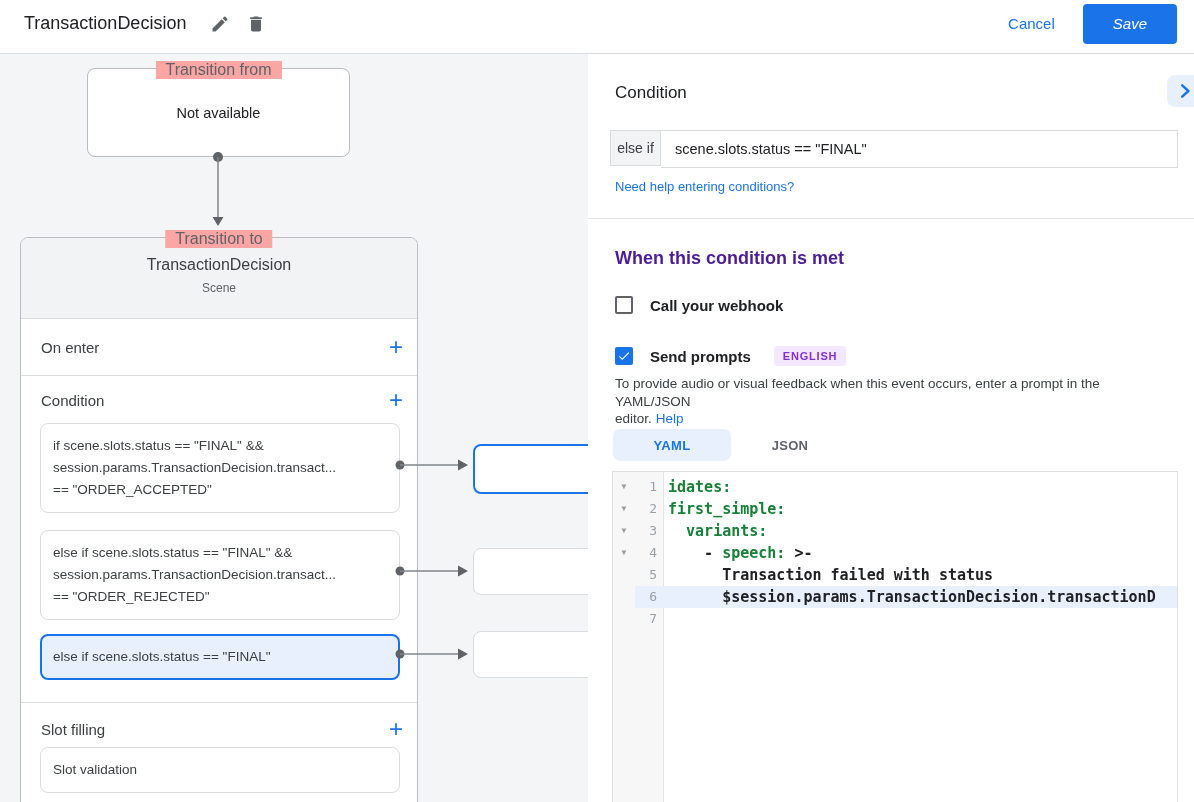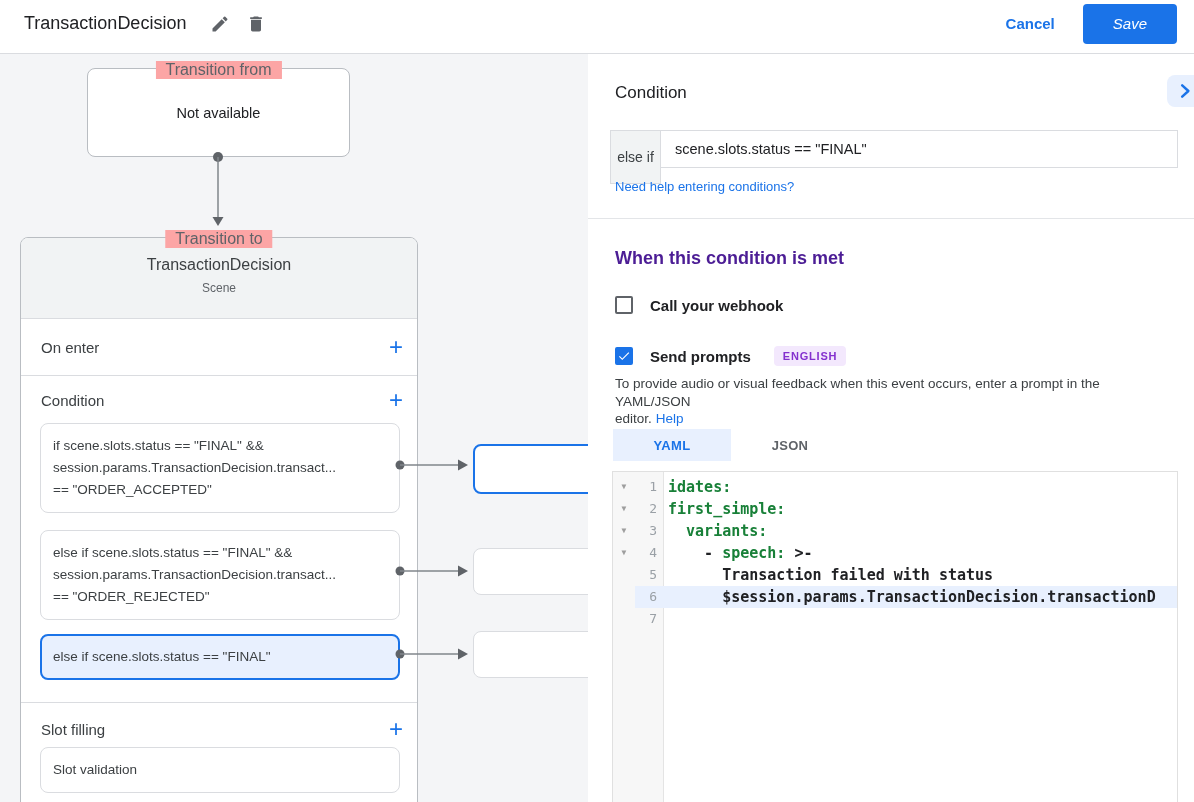--- a/index.html
+++ b/index.html
@@ -10,21 +10,21 @@
   
   .topbar { position:absolute; left:0; top:0; width:1194px; height:54px; background:#fff;
             border-bottom:1px solid #dadce0; display:flex; align-items:center;
             justify-content:space-between; padding:0 17px 6px 24px; z-index:10; }
   .topbar-left { display:flex; align-items:center; gap:8px; }
   .topbar-left h1 { font-size:18px; font-weight:400; color:#202124; margin-right:12px; }
   .icon-btn { background:none; border:none; width:28px; height:28px; cursor:pointer;
               display:flex; align-items:center; justify-content:center; }
   .icon-btn svg { fill:#5f6368; }
   .topbar-right { display:flex; align-items:center; gap:28px; }
-  .cancel-btn { background:none; border:none; color:#1a73e8; font-size:15px; font-weight:700;
+  .cancel-btn { background:none; border:none; color:#1a73e8; font-size:15px; font-weight:400;
                 font-family:"Liberation Sans", sans-serif; cursor:pointer; }
   .save-btn { background:#1a73e8; color:#fff; border:none; border-radius:4px; height:40px;
               padding:0 30px; font-size:15px; font-weight:500;
               font-family:"Liberation Sans", sans-serif; cursor:pointer;font-style:italic; }
 
   
   .workspace { position:absolute; left:0; top:54px; width:588px; height:748px;
                background:#f4f5f7; overflow:hidden; }
   .legend { position:absolute; top:-8px; left:50%; transform:translateX(-50%);
             background:#fca5a5; padding:0 10px; font-size:16px; color:#5f6368;
@@ -73,21 +73,21 @@
 
   
   .panel { position:absolute; left:588px; top:54px; width:606px; height:748px;
            background:#fff; overflow:hidden; }
   .panel-title { position:absolute; left:27px; top:29px; font-size:17px; font-weight:400;
                  color:#202124; }
   .collapse-btn { position:absolute; right:0; top:21px; width:27px; height:32px;
                   background:#e8f0fe; border:none; border-radius:8px 0 0 8px;
                   cursor:pointer; display:flex; align-items:center; justify-content:flex-end; }
   .cond-group { position:absolute; left:22px; top:76px; width:568px; height:38px; display:flex; }
-  .cond-prefix { width:51px; height:54px; background:#f1f3f4; border:1px solid #dadce0;
+  .cond-prefix { width:51px; height:36px; background:#f1f3f4; border:1px solid #dadce0;
                  display:flex; align-items:center; justify-content:center;
                  font-size:14px; color:#3c4043; }
   .cond-input { flex:1; height:38px; border:1px solid #dadce0; border-left:none;
                 background:#fff; font-size:14.5px; color:#202124; padding:0 14px;
                 font-family:"Liberation Sans", sans-serif; outline:none; }
   .help-link { position:absolute; left:27px; top:125px; font-size:13px; color:#1a73e8;
                text-decoration:none; cursor:pointer; }
   .panel-divider { position:absolute; left:0; top:164px; width:606px; border:none;
                    border-top:1px solid #e3e5e8; }
   .met-title { position:absolute; left:27px; top:194px; font-size:18px; font-weight:700;
@@ -101,21 +101,21 @@
                       align-items:center; justify-content:center; }
   .check-label { font-size:15px; font-weight:700; color:#202124; }
   .badge { background:#f3e8fd; color:#8430ce; font-size:11px; font-weight:700;
            letter-spacing:.8px; padding:4px 9px; border-radius:4px; margin-left:6px; }
   .desc { position:absolute; left:27px; top:321px; width:560px; font-size:13.5px;
           line-height:17.5px; color:#3c4043; }
   .desc-help { color:#1a73e8; text-decoration:none; margin-left:4px; cursor:pointer; }
 
   .tabs { position:absolute; left:25px; top:375px; display:flex; height:32px; }
   .tab { width:118px; display:flex; align-items:center; justify-content:center;
-         font-size:13px; font-weight:700; color:#5f6368; cursor:pointer; letter-spacing:.3px; }
+         font-size:13px; font-weight:700; color:#5f6368; cursor:pointer; letter-spacing:.3px;border-radius:7px; }
   .tab.active { background:#e8f0fe; color:#1a73e8; }
 
   .editor { position:absolute; left:24px; top:417px; width:566px; height:340px;
             border:1px solid #e0e0e0; background:#fff; font-family:"DejaVu Sans Mono", monospace;
             font-size:15px; overflow:hidden; padding-top:4px; cursor:text; }
   .gutter-bg { position:absolute; left:0; top:0; bottom:0; width:51px; background:#f7f7f7;
                border-right:1px solid #e4e4e4; }
   .cm-row { position:relative; display:flex; height:22px; line-height:22px; }
   .fold { width:22px; flex:0 0 auto; text-align:center; font-size:8px; color:#9e9e9e;
           line-height:22px; cursor:pointer; z-index:1; }

